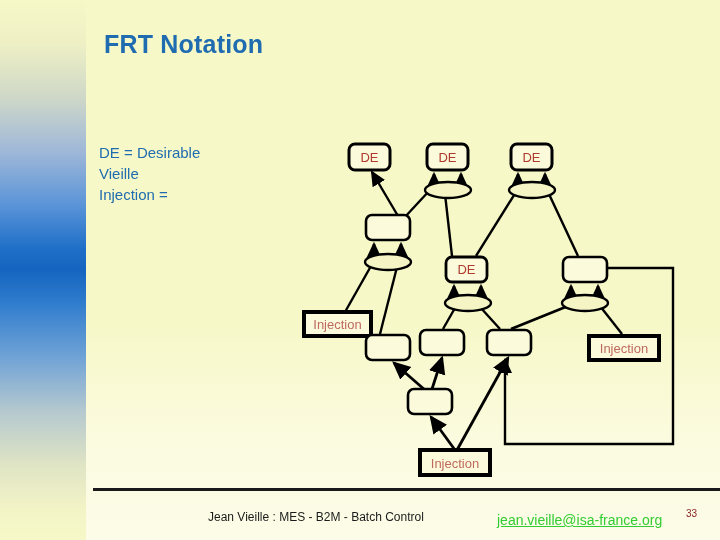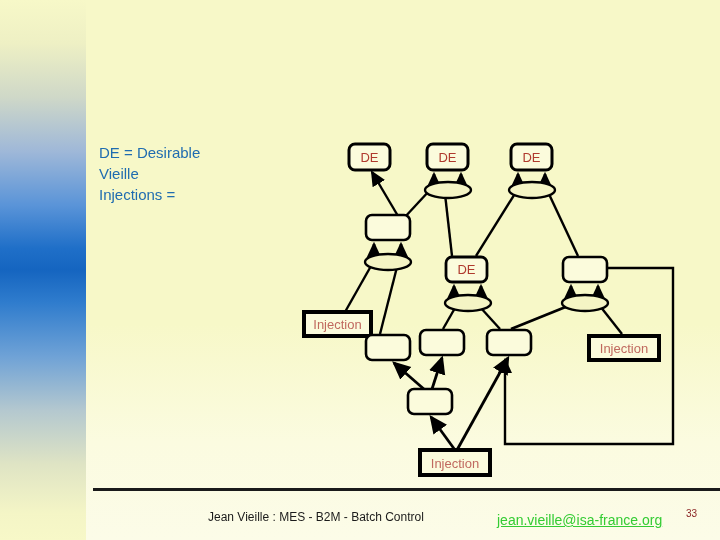--- a/index.html
+++ b/index.html
@@ -106,25 +106,26 @@
     white-space: nowrap;
   }
 </style>
 </head>
 <body>
 
 <div id="slide">
 
   <div id="left-band"></div>
 
+  <div id="title">FRT Notation</div>
 
   <div id="legend-text">
     <div>DE = Desirable</div>
     <div>Vieille</div>
-    <div>Injections =</div>
+    <div>Injection =</div>
   </div>
 
   <svg id="diagram" viewBox="0 0 720 540" xmlns="http://www.w3.org/2000/svg">
     <defs>
       <marker id="arrowhead" markerWidth="7" markerHeight="7" refX="5.6" refY="3" orient="auto" markerUnits="strokeWidth">
         <path d="M0,0 L6.5,3 L0,6 z" fill="#000000"></path>
       </marker>
     </defs>
 
     <g stroke="#000000" fill="none">

